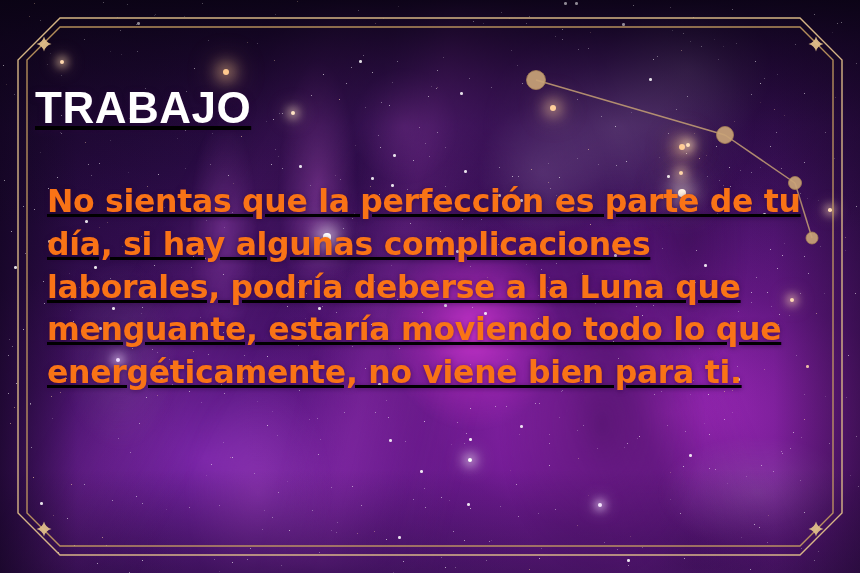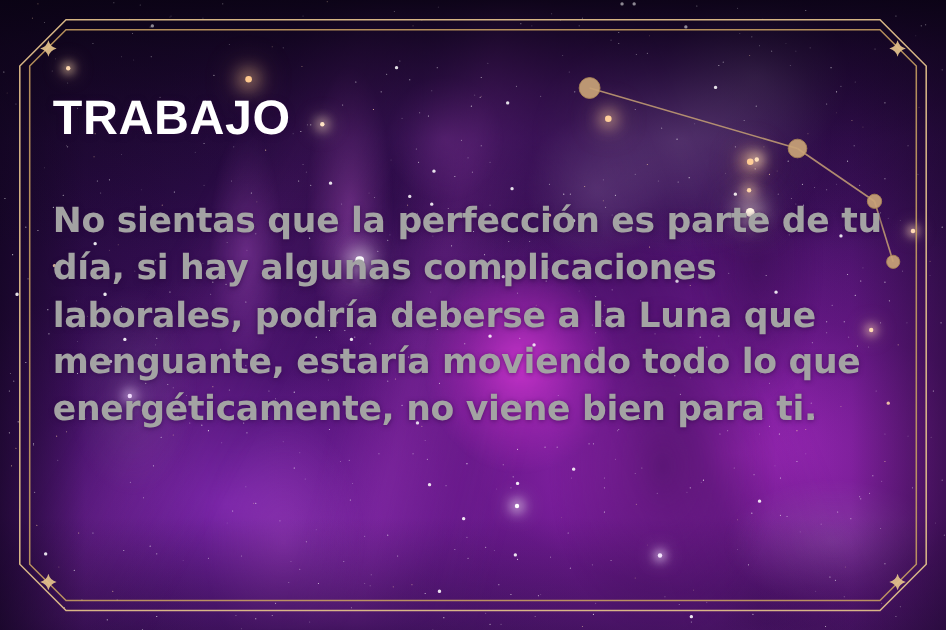--- a/index.html
+++ b/index.html
@@ -120,45 +120,46 @@
     position: absolute;
     inset: 0;
     pointer-events: none;
   }
   #frame svg { display: block; }
 
   
 
   #content {
     position: absolute;
-    left: 48px;
+    left: 35px;
     top: 86px;
     width: 770px;
+    text-decoration: underline;
   }
 
   #page-title {
     margin: 0;
     font-family: "Liberation Sans", sans-serif;
     font-size: 44px;
     font-weight: bold;
     letter-spacing: 0.5px;
     color: #ffffff;
     line-height: 1.0;
     text-shadow: 0 1px 6px rgba(40, 6, 60, 0.65);
   }
 
   #body-text {
-    margin: 0;
+    margin: 12px;
     margin-top: 50px;
     width: 756px;
     font-family: "DejaVu Sans", sans-serif;
     font-size: 31.5px;
     font-weight: bold;
     line-height: 1.36;
-    color: #a3a3a3;
+    color: #f97316;
     letter-spacing: -0.3px;
     text-shadow: 0 1px 5px rgba(38, 6, 58, 0.55);
   }
 </style>
 </head>
 <body>
 
 <div id="card">
 
   <div class="layer" id="bg-base"></div>

